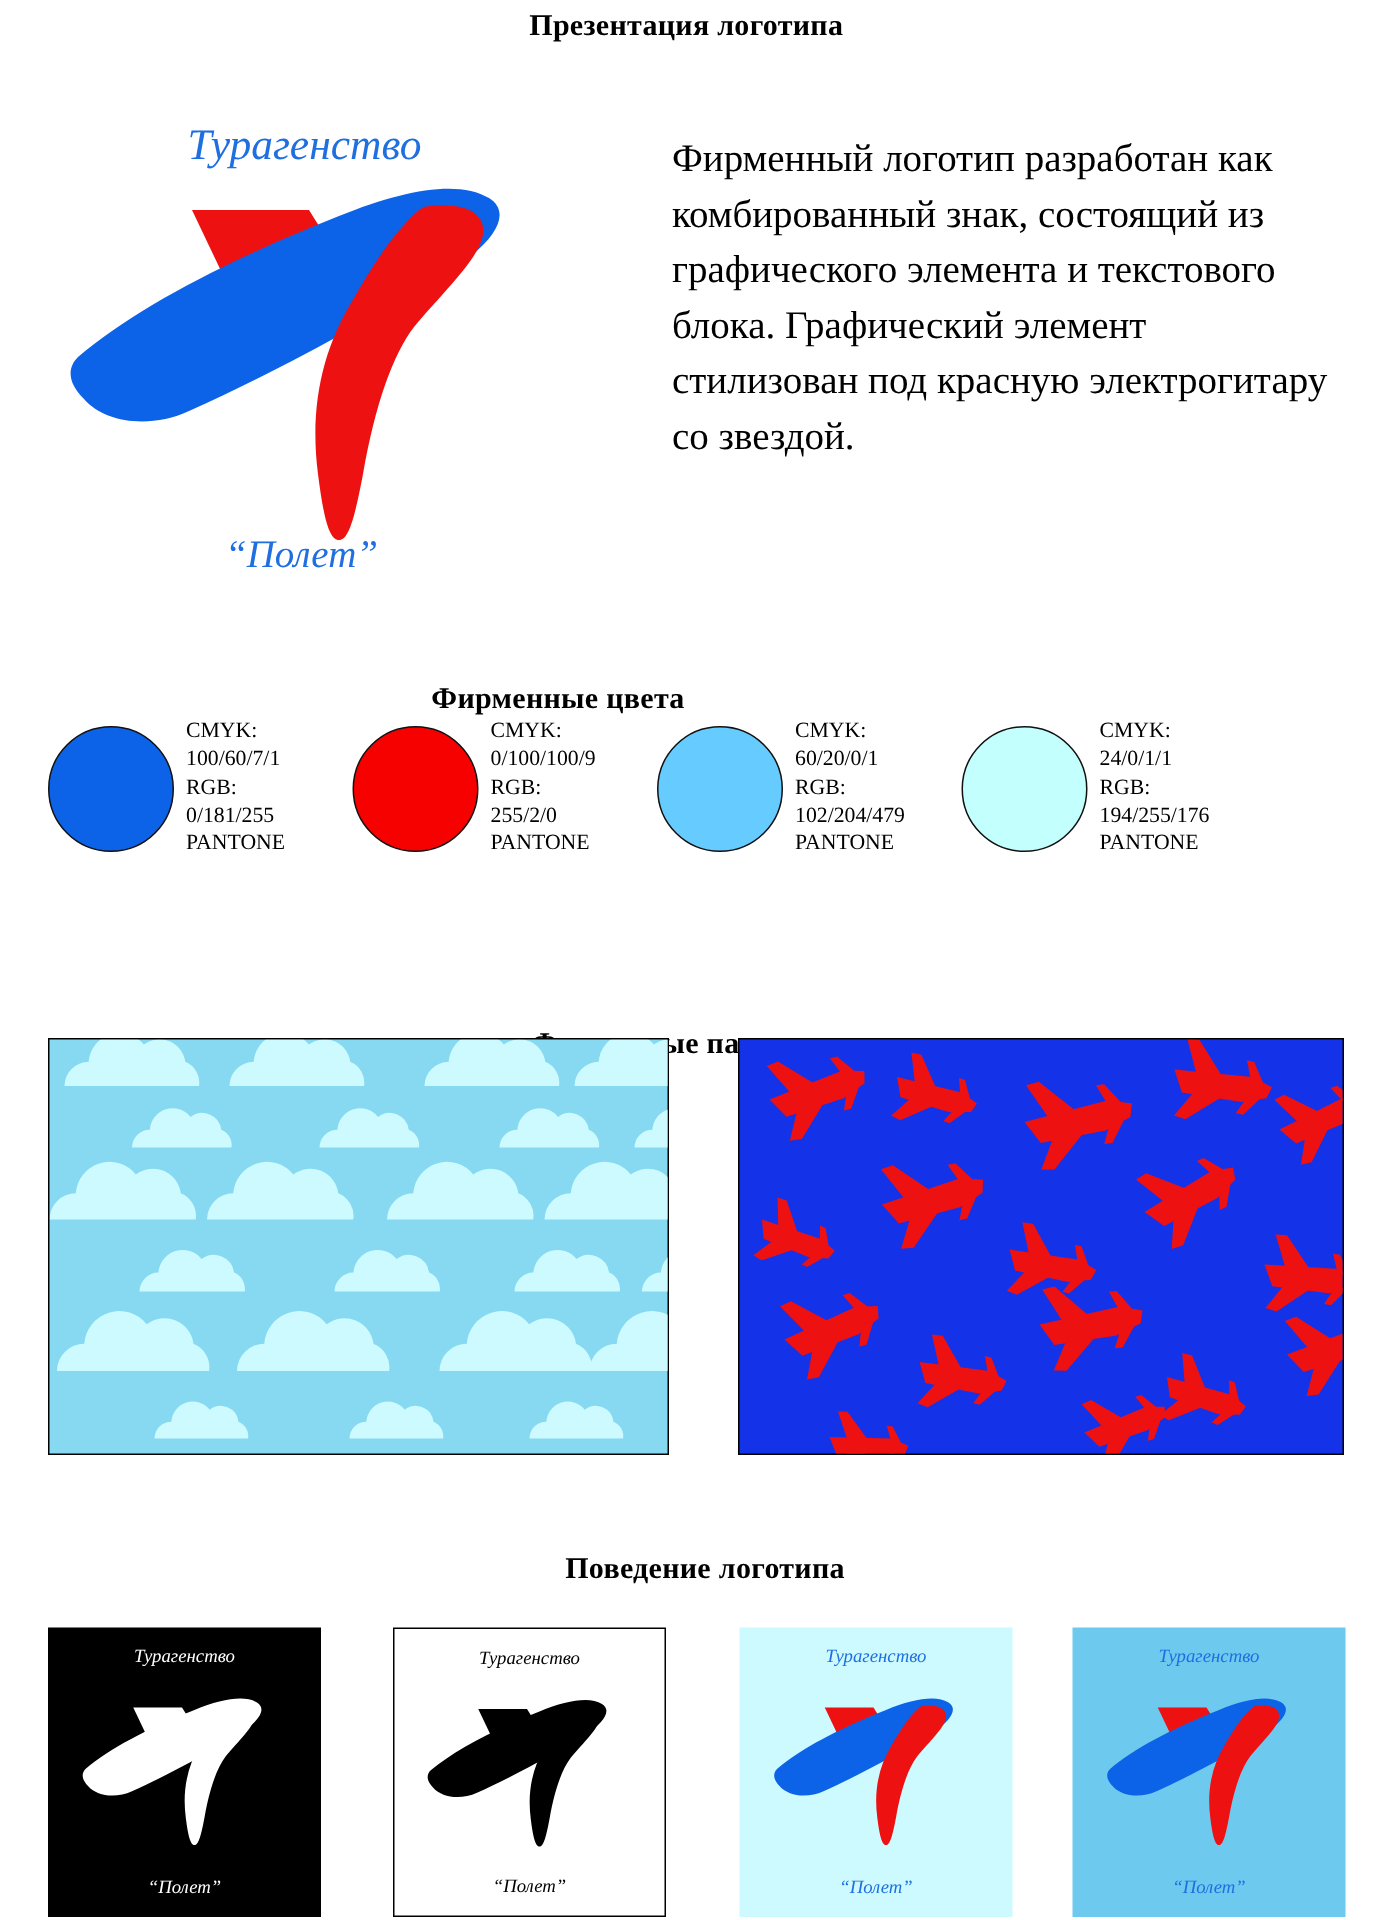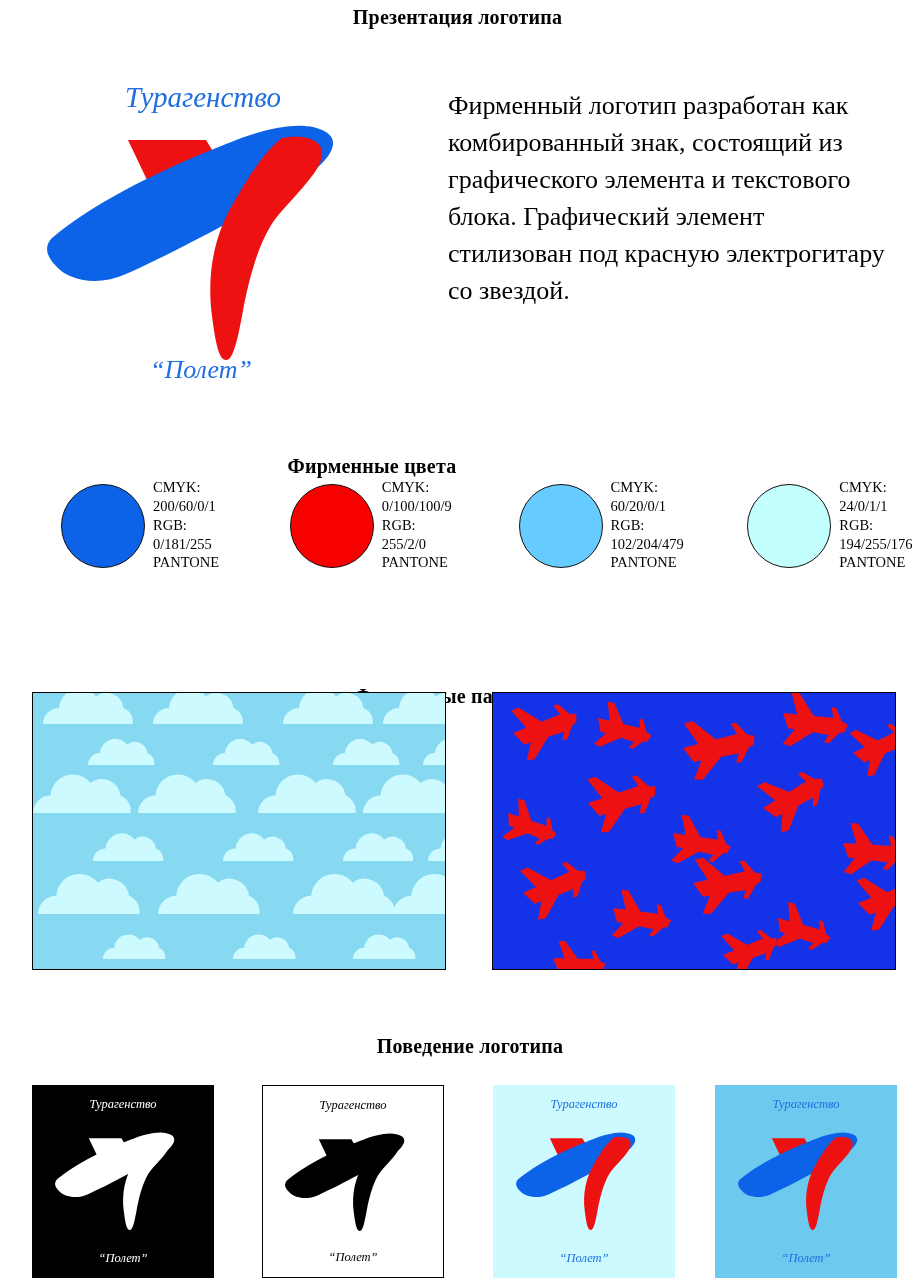--- a/index.html
+++ b/index.html
@@ -99,21 +99,20 @@
     left: 0;
     width: 915px;
     display: flex;
   }
   .color-cell {
     width: 203px;
     display: flex;
     align-items: flex-start;
     padding-left: 32px;
     box-sizing: border-box;
-    margin-left: 29px;
   }
   .swatch {
     width: 82px;
     height: 82px;
     border-radius: 50%;
     border: 1px solid #111;
     flex: 0 0 auto;
     margin-top: 6px;
   }
   .color-info {
@@ -240,21 +239,21 @@
   </div>
 
   <div class="section-title colors-title">Фирменные цвета</div>
 
   <div class="colors-row">
 
     <div class="color-cell">
       <div class="swatch" id="sw0" style="background: rgb(13, 99, 232);"></div>
       <div class="color-info">
         <div>CMYK:</div>
-        <div>200/60/0/1</div>
+        <div>100/60/7/1</div>
         <div>RGB:</div>
         <div>0/181/255</div>
         <div>PANTONE</div>
       </div>
     </div>
 
     <div class="color-cell">
       <div class="swatch" id="sw1" style="background: rgb(247, 0, 0);"></div>
       <div class="color-info">
         <div>CMYK:</div>

